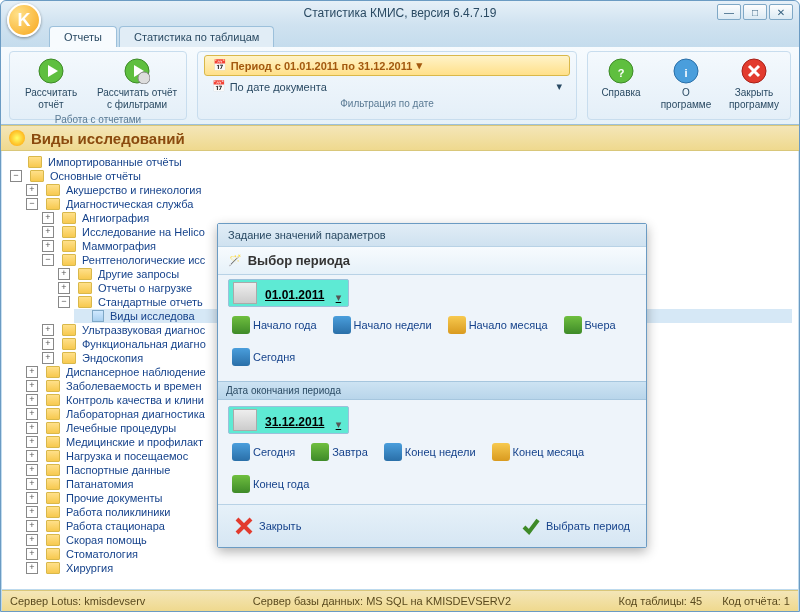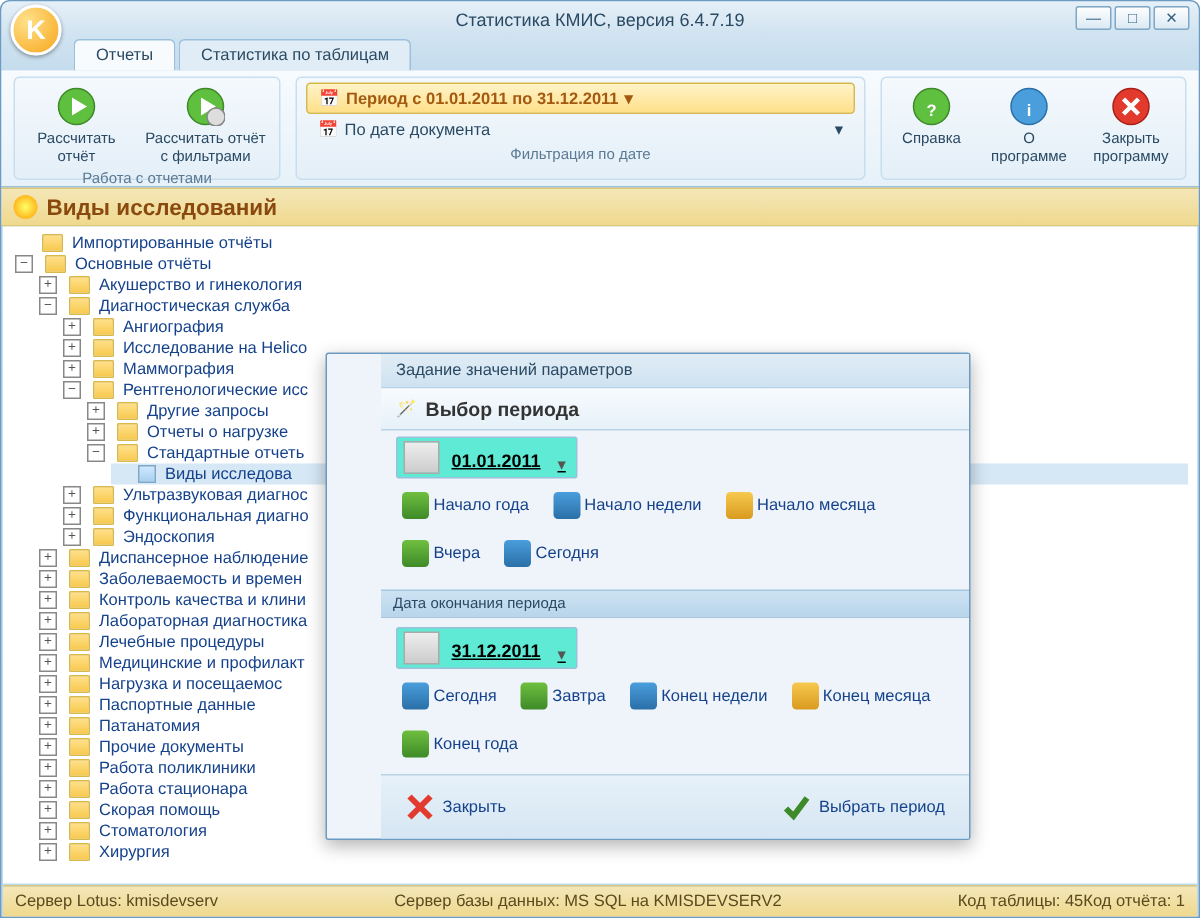--- a/index.html
+++ b/index.html
@@ -32,23 +32,23 @@
 .tree>ul{padding-left:2px;}
 .tree li{padding:1px 0;white-space:nowrap;display:flex;align-items:center;gap:6px;}
 .tree li::before{content:'';display:inline-block;width:10px;height:10px;border:1px solid #888;font-size:9px;line-height:8px;text-align:center;color:#555;margin-right:2px;flex-shrink:0;}
 .tree li.exp::before{content:'−';}
 .tree li.col::before{content:'+';}
 .tree li.leaf::before{content:'';border:none;width:10px;}
 .tree .ficn{width:14px;height:12px;background:linear-gradient(#ffe08a,#f7c94f);border:1px solid #d9b84a;border-radius:1px;flex-shrink:0;}
 .tree .ricn{width:12px;height:12px;background:linear-gradient(#cfe8ff,#a8cfef);border:1px solid #7fa8c6;flex-shrink:0;}
 .tree a{color:#15428b;text-decoration:none;cursor:pointer;}
 .tree .sel{background:#d6e8f6;}
-.statusbar{position:absolute;bottom:0;left:1px;right:1px;height:21px;background:linear-gradient(#f4e6b8,#efd98e);border-top:1px solid #d9c77a;display:flex;align-items:center;padding:0 8px;color:#5a4a1e;font-size:10px;}
+.statusbar{position:absolute;bottom:0;left:1px;right:1px;height:21px;background:linear-gradient(#f4e6b8,#efd98e);border-top:1px solid #d9c77a;display:flex;align-items:center;padding:0 8px;gap:20px;color:#5a4a1e;font-size:10px;}
 .statusbar .sp{flex:1;}
-.dialog{position:absolute;left:216px;top:234px;width:430px;background:#eef4fa;border:1px solid #6b9bc3;box-shadow:0 4px 12px rgba(0,0,0,.3);border-radius:2px;z-index:20;padding-left:36px;}
+.dialog{position:absolute;left:216px;top:222px;width:430px;background:#eef4fa;border:1px solid #6b9bc3;box-shadow:0 4px 12px rgba(0,0,0,.3);border-radius:2px;z-index:20;}
 .dialog .dlg-title{background:linear-gradient(#e1edf6,#cfe2f0);padding:5px 10px;color:#2a4a63;border-bottom:1px solid #b8d2e6;}
 .dialog .dlg-head{background:linear-gradient(#f7fbfe,#e6f1f9);padding:6px 10px;display:flex;align-items:center;gap:6px;border-bottom:1px solid #b8d2e6;}
 .dialog .dlg-head .txt{font-weight:bold;font-size:13px;color:#333;}
 .dialog .section{padding:4px 10px 8px;}
 .dialog .sec-label{background:linear-gradient(#cde3f3,#b8d5ea);padding:3px 8px;color:#2a4a63;margin:0 -10px 6px;border-top:1px solid #a6c6de;border-bottom:1px solid #a6c6de;font-size:10px;}
 .date-input{display:inline-flex;align-items:flex-end;background:#5eead4;border:1px solid #9cc0db;border-radius:2px;padding:2px 4px;gap:4px;text-decoration:underline;}
 .date-input .cicn{width:24px;height:22px;background:linear-gradient(#eee,#ccc);border:1px solid #aaa;}
 .date-input .val{font-weight:bold;font-size:12px;padding:2px 4px;}
 .date-input .dd{width:12px;text-align:center;color:#555;cursor:pointer;}
 .quick-row{display:flex;gap:8px;margin-top:6px;flex-wrap:wrap;}

